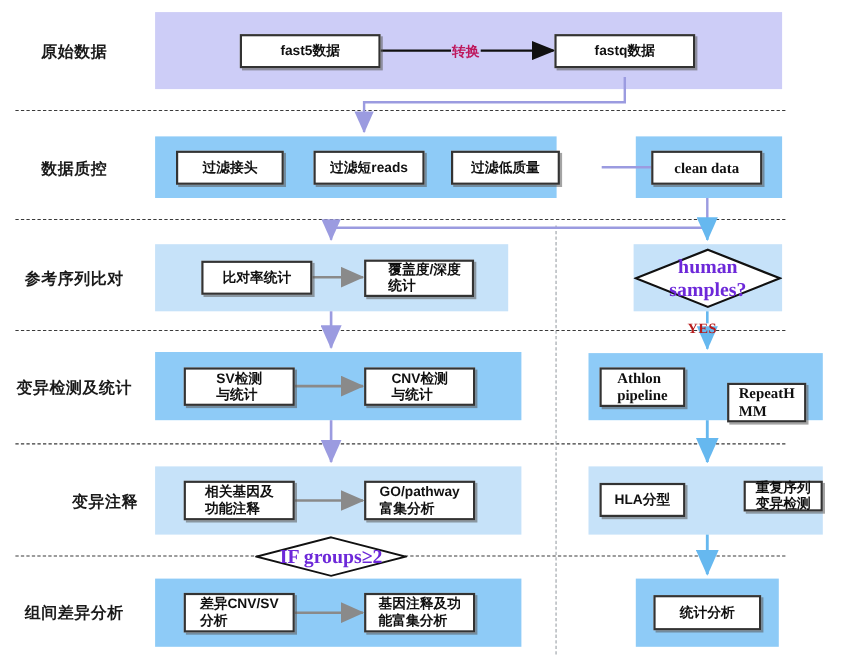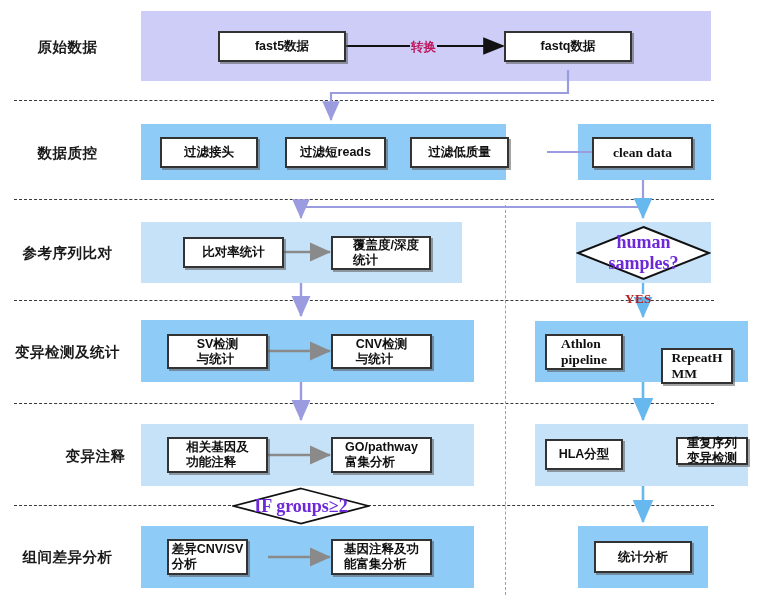--- a/index.html
+++ b/index.html
@@ -222,20 +222,20 @@
   <div class="node mixed" style="left:663px;top:437px;width:72px;height:28px;white-space:pre-line;margin-left:13px;">重复序列
 变异检测</div>
 
   <div class="diamond" style="left:232px;top:487px;width:138px;height:38px;">
     <svg width="138" height="38" viewBox="0 0 138 38">
       <polygon points="69,1.5 136.5,19 69,36.5 1.5,19" fill="#ffffff" stroke="#111111" stroke-width="1.8"></polygon>
     </svg>
     <span class="dlabel">IF groups≥2</span>
   </div>
 
-  <div class="node mixed" style="left:167px;top:539px;width:81px;height:36px;white-space:pre-line;">差异CNV/SV
+  <div class="node mixed" style="left:167px;top:539px;width:101px;height:36px;white-space:pre-line;">差异CNV/SV
 分析</div>
   <div class="node mixed" style="left:331px;top:539px;width:101px;height:36px;white-space:pre-line;">基因注释及功
 能富集分析</div>
 
   <div class="node mixed" style="left:594px;top:541px;width:98px;height:32px;">统计分析</div>
 
 </div>
 
 </body></html>

